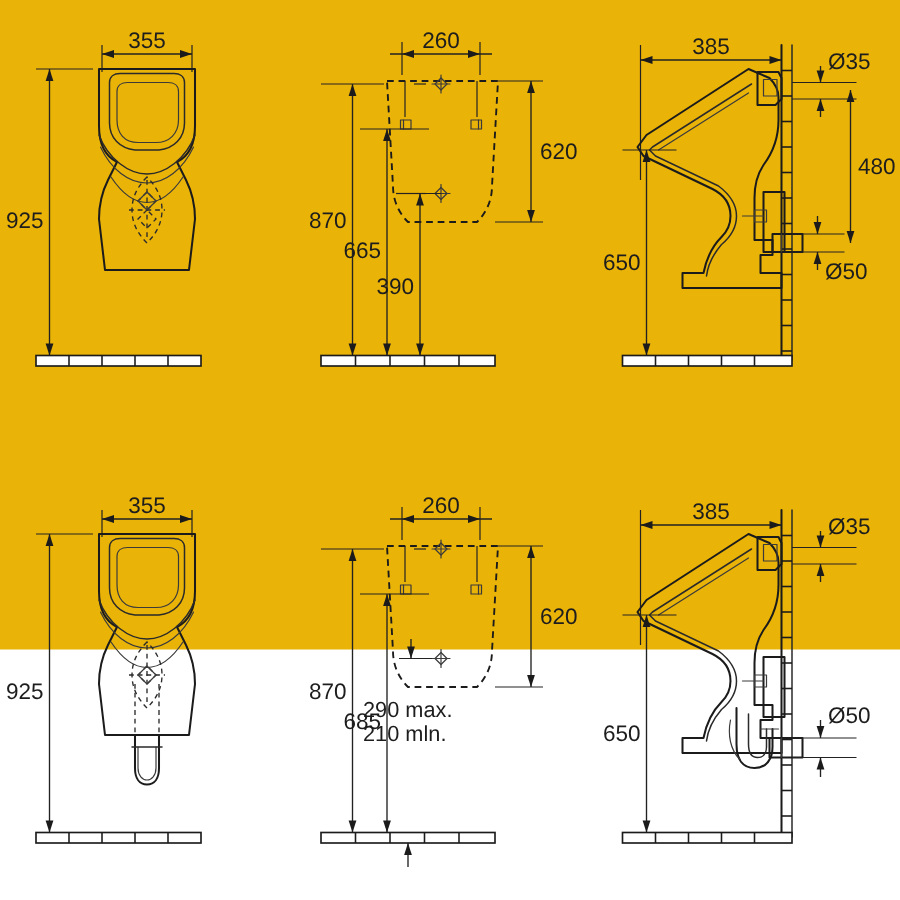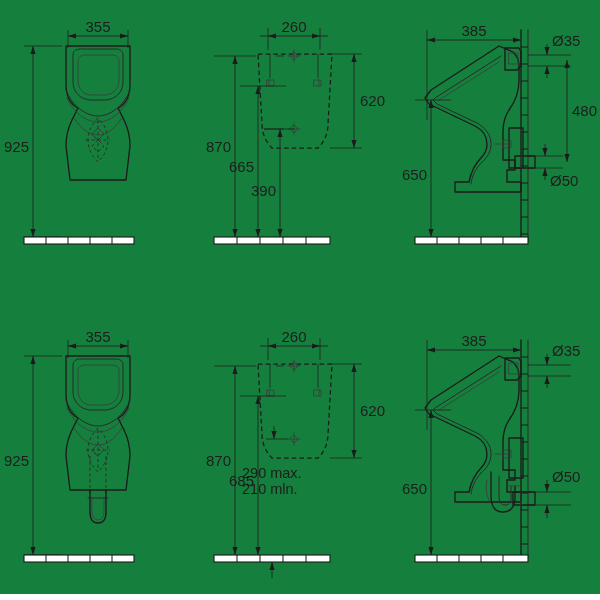--- a/index.html
+++ b/index.html
@@ -3,21 +3,21 @@
 <meta charset="utf-8">
 <title>Urinal Technical Drawing</title>
 <style>
   html,body{margin:0;padding:0;background:#ffffff;}
   body{
     width:600px;height:600px;overflow:hidden;
     font-family:"Liberation Sans", sans-serif;
     color:#1a1a1a;
     -webkit-font-smoothing:antialiased;
   }
-  #sheet{position:relative;width:600px;height:594px;background:#15803d;}
+  #sheet{position:relative;width:600px;height:433px;background:#eab308;}
   .panel{position:absolute;}
   svg{display:block;overflow:visible;}
   .dimtxt{
     font-family:"Liberation Sans", sans-serif;
     font-size:15px;
     fill:#1d1d1d;
     letter-spacing:0px;
   }
   .dimtxt.maxmin{font-size:14.5px;}
   

